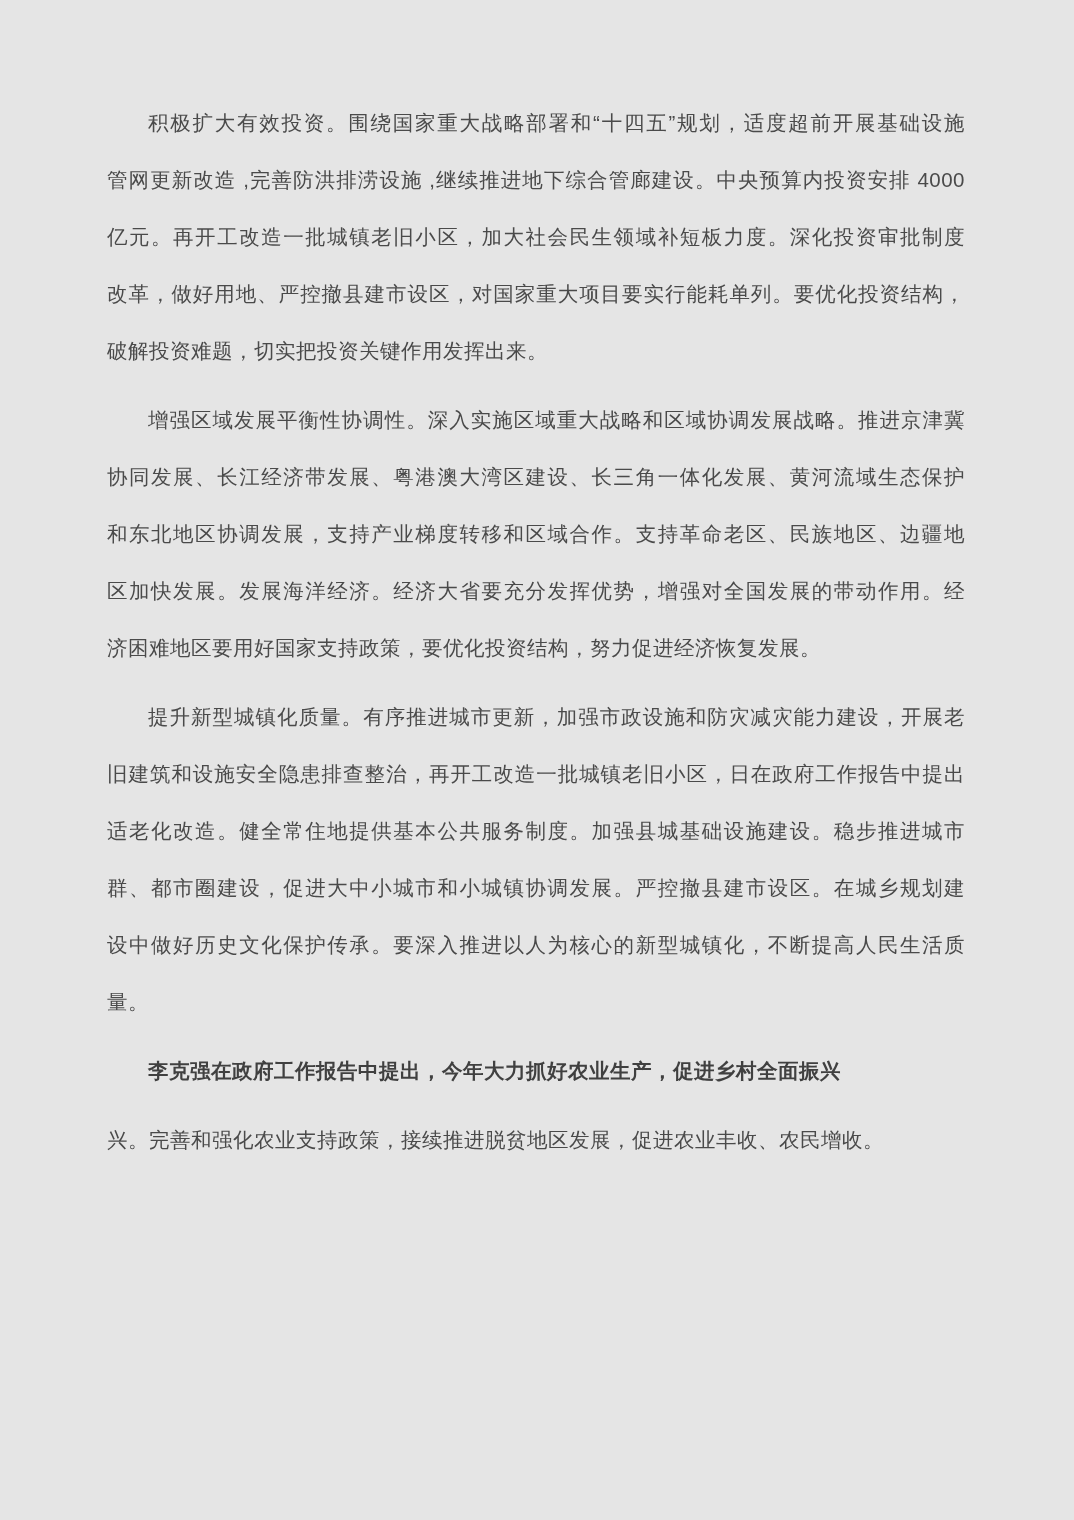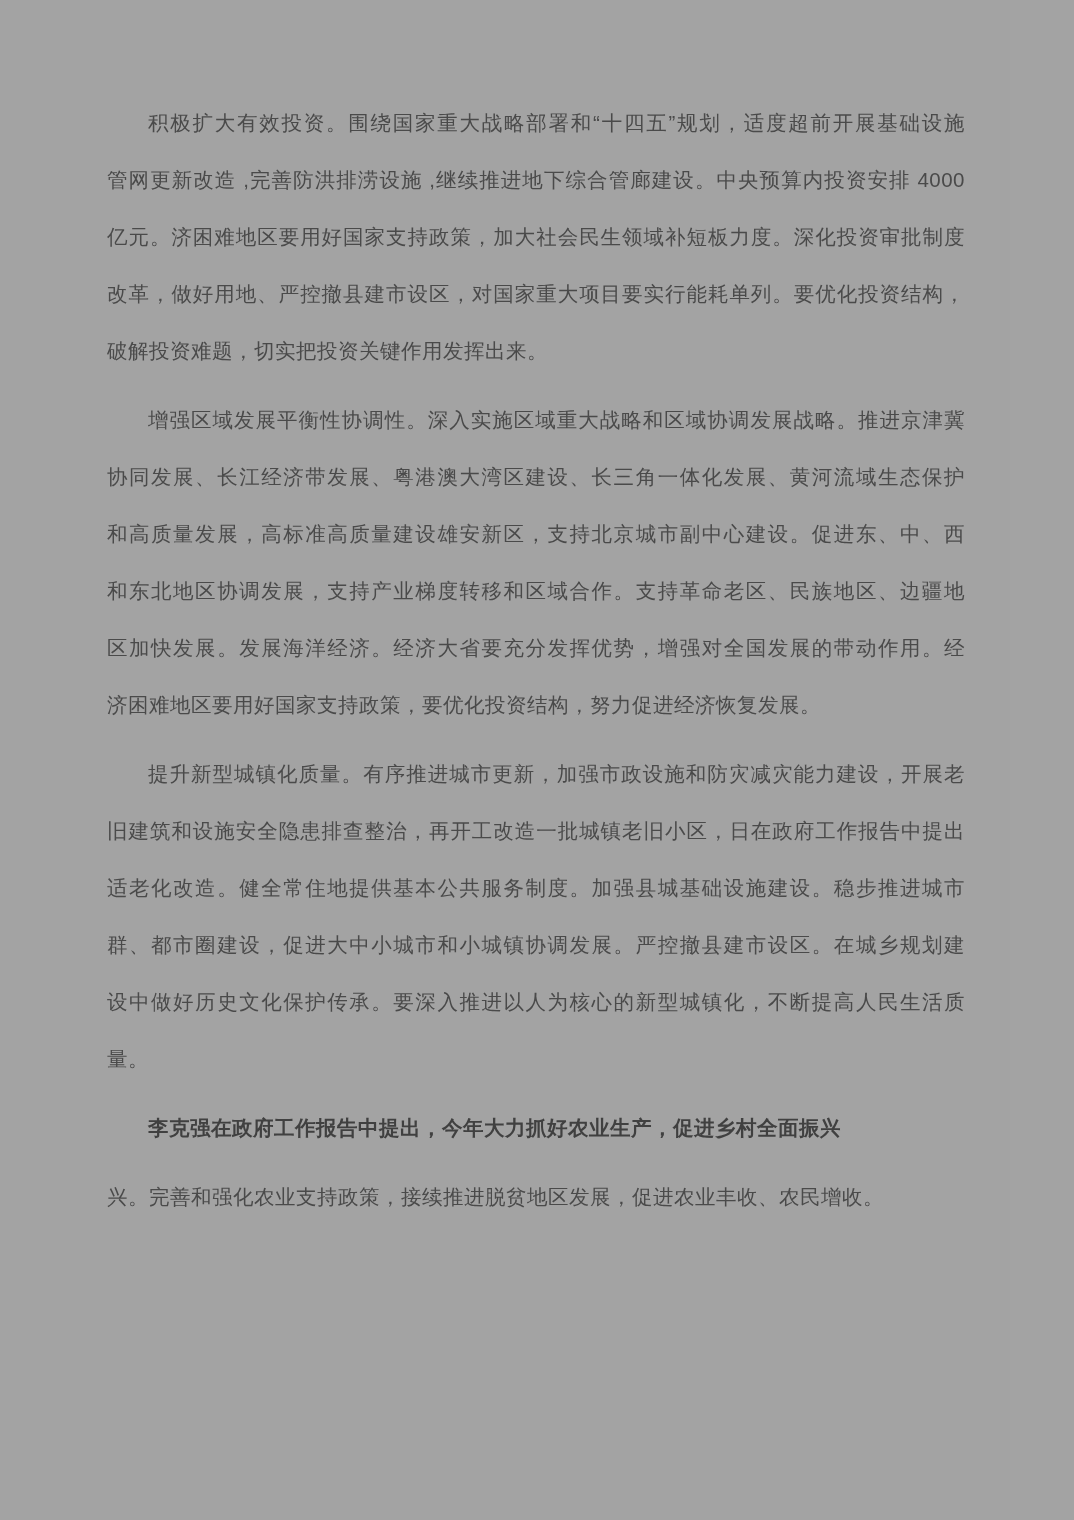--- a/index.html
+++ b/index.html
@@ -4,21 +4,21 @@
 <style>
   html, body {
     margin: 0;
     padding: 0;
     background: #ffffff;
   }
   .page {
     position: relative;
     width: 1074px;
     height: 1520px;
-    background: #a3a3a3;
+    background: #e5e5e5;
     overflow: hidden;
     font-family: "Liberation Sans", "DejaVu Sans", sans-serif;
   }
   .content {
     position: absolute;
     top: 94px;
     left: 107px;
     width: 858px;
   }
   .para {
@@ -48,29 +48,28 @@
 </style>
 </head>
 <body>
 
 <div class="page">
   <div class="content">
 
     <div class="para">
       <div class="ln first">积极扩大有效投资。围绕国家重大战略部署和“十四五”规划，适度超前开展基础设施</div>
       <div class="ln">管网更新改造 ,完善防洪排涝设施 ,继续推进地下综合管廊建设。中央预算内投资安排 4000</div>
-      <div class="ln">亿元。济困难地区要用好国家支持政策，加大社会民生领域补短板力度。深化投资审批制度</div>
+      <div class="ln">亿元。再开工改造一批城镇老旧小区，加大社会民生领域补短板力度。深化投资审批制度</div>
       <div class="ln">改革，做好用地、严控撤县建市设区，对国家重大项目要实行能耗单列。要优化投资结构，</div>
       <div class="ln last">破解投资难题，切实把投资关键作用发挥出来。</div>
     </div>
 
     <div class="para">
       <div class="ln first">增强区域发展平衡性协调性。深入实施区域重大战略和区域协调发展战略。推进京津冀</div>
       <div class="ln">协同发展、长江经济带发展、粤港澳大湾区建设、长三角一体化发展、黄河流域生态保护</div>
-      <div class="ln">和高质量发展，高标准高质量建设雄安新区，支持北京城市副中心建设。促进东、中、西</div>
       <div class="ln">和东北地区协调发展，支持产业梯度转移和区域合作。支持革命老区、民族地区、边疆地</div>
       <div class="ln">区加快发展。发展海洋经济。经济大省要充分发挥优势，增强对全国发展的带动作用。经</div>
       <div class="ln last">济困难地区要用好国家支持政策，要优化投资结构，努力促进经济恢复发展。</div>
     </div>
 
     <div class="para">
       <div class="ln first">提升新型城镇化质量。有序推进城市更新，加强市政设施和防灾减灾能力建设，开展老</div>
       <div class="ln">旧建筑和设施安全隐患排查整治，再开工改造一批城镇老旧小区，日在政府工作报告中提出</div>
       <div class="ln">适老化改造。健全常住地提供基本公共服务制度。加强县城基础设施建设。稳步推进城市</div>
       <div class="ln">群、都市圈建设，促进大中小城市和小城镇协调发展。严控撤县建市设区。在城乡规划建</div>

